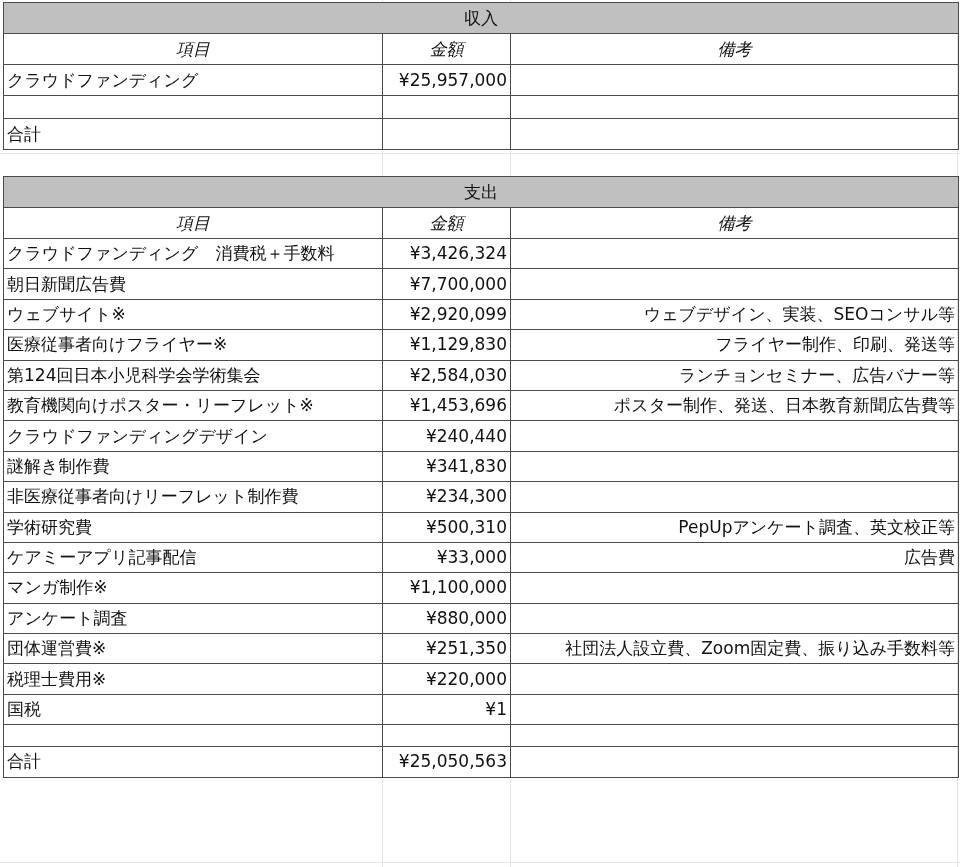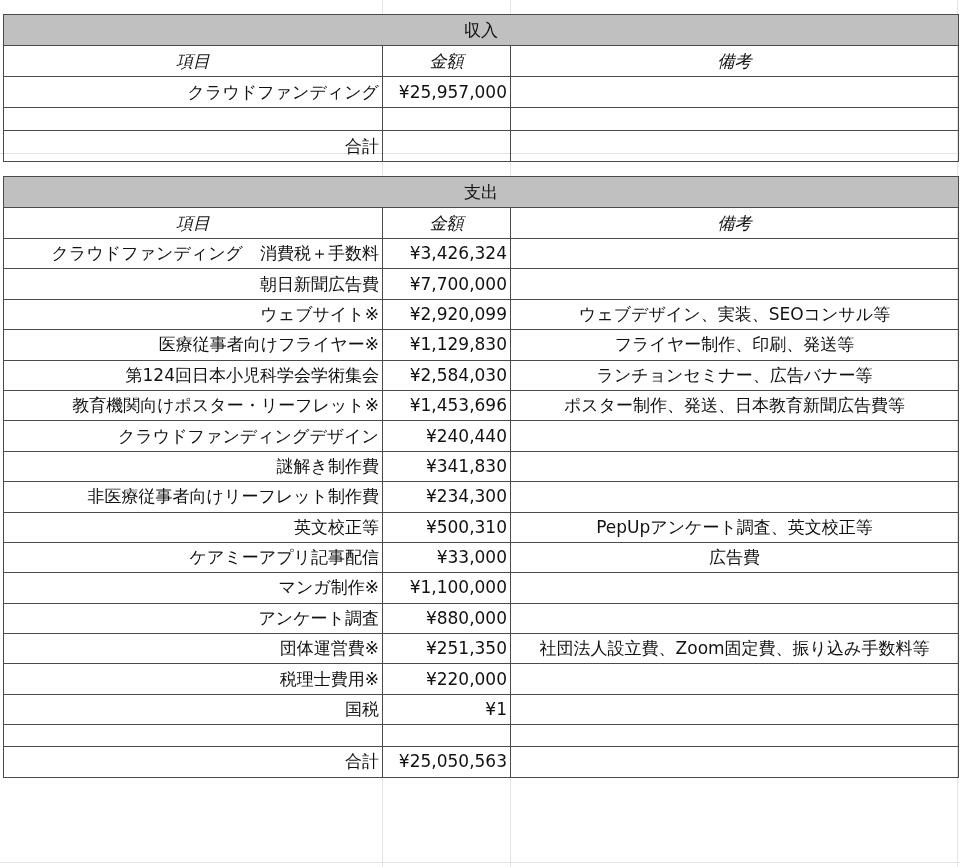--- a/index.html
+++ b/index.html
@@ -28,28 +28,28 @@
     overflow: hidden;
     vertical-align: middle;
     line-height: 1;
   }
   td.title {
     background: #c0c0c0;
     text-align: center;
     height: 30px;
   }
   td.hdr { text-align: center; height: 30px; font-style: italic; }
-  td.item { text-align: right; height: 30px; vertical-align: top; padding-top: 6px; }
+  td.item { text-align: left; height: 30px; vertical-align: top; padding-top: 6px; }
   td.amt { text-align: right; height: 30px; vertical-align: bottom; padding-bottom: 4px; }
-  td.note { text-align: center; height: 30px; vertical-align: top; padding-top: 6px; }
+  td.note { text-align: right; height: 30px; vertical-align: top; padding-top: 6px; }
   tr.empty td { height: 22px; }
   td.noborder { border: none; }
   td.noborder-lt { border-top: none; border-right: none; border-bottom: none; }
 
-  #income { top: 14px; }
+  #income { top: 2px; }
   #expense { top: 176px; border-radius: 23px; }
   #expense td.item, #expense td.note { height: 29.4px; }
   #expense td.amt { height: 29.4px; margin-top: 20px; }
   #expense tr.empty td { height: 21px; }
 </style>
 </head>
 <body>
 
 <div class="vline" style="left:382px"></div>
 <div class="vline" style="left:510px"></div>
@@ -144,21 +144,21 @@
     <td class="item">謎解き制作費</td>
     <td class="amt">¥341,830</td>
     <td class="note"></td>
   </tr>
   <tr>
     <td class="item">非医療従事者向けリーフレット制作費</td>
     <td class="amt">¥234,300</td>
     <td class="note"></td>
   </tr>
   <tr>
-    <td class="item">英文校正等</td>
+    <td class="item">学術研究費</td>
     <td class="amt">¥500,310</td>
     <td class="note">PepUpアンケート調査、英文校正等</td>
   </tr>
   <tr>
     <td class="item">ケアミーアプリ記事配信</td>
     <td class="amt">¥33,000</td>
     <td class="note">広告費</td>
   </tr>
   <tr>
     <td class="item">マンガ制作※</td>

